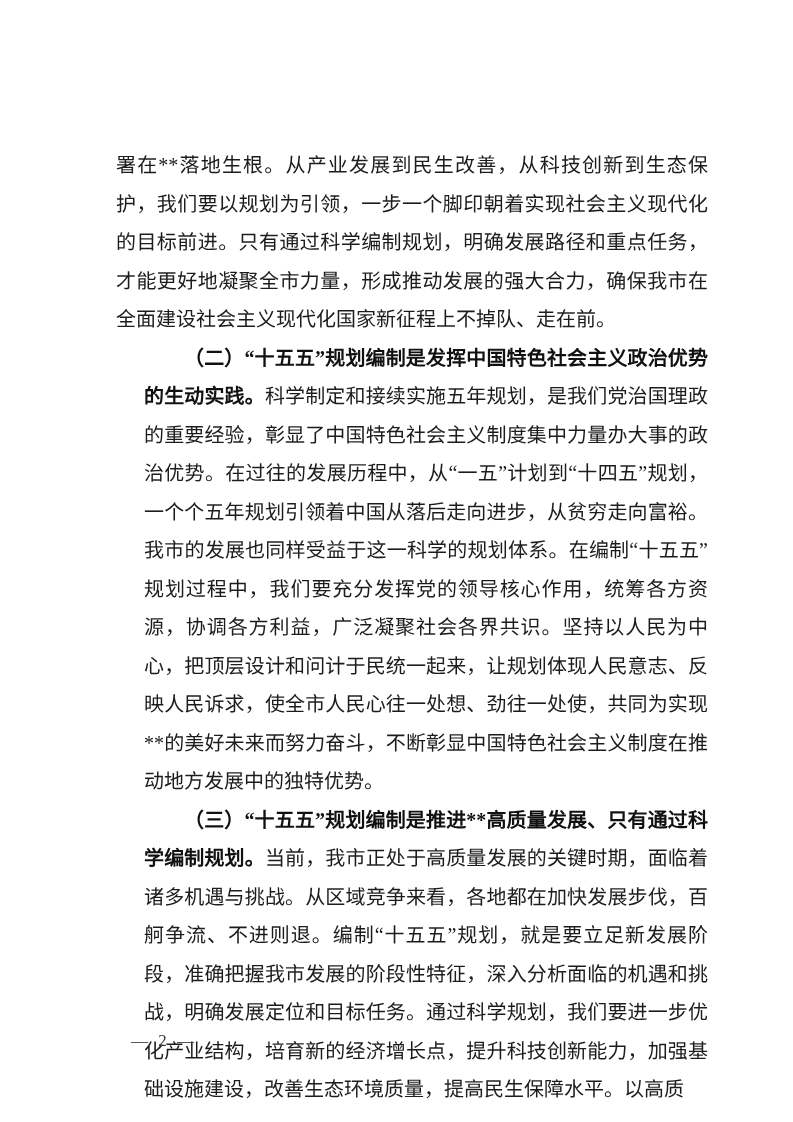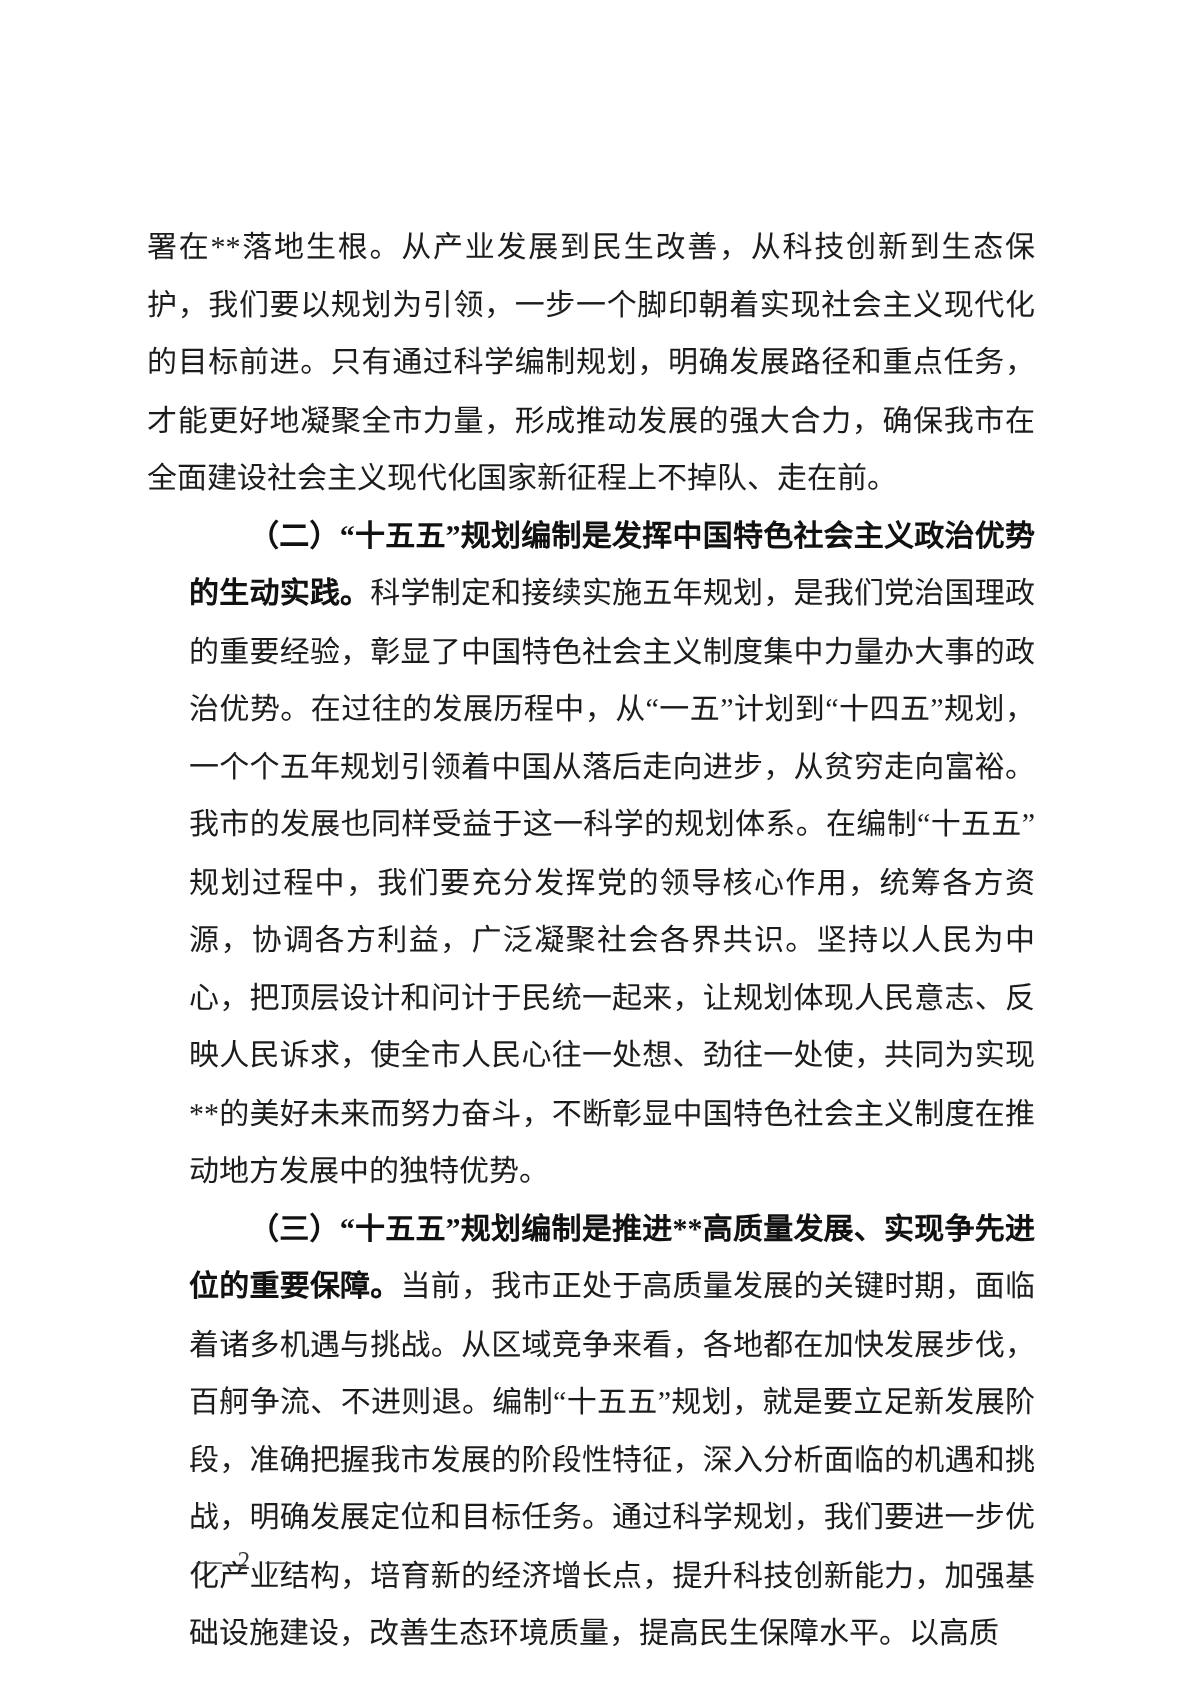--- a/index.html
+++ b/index.html
@@ -11,21 +11,21 @@
   .page {
     position: relative;
     width: 793px;
     height: 1122px;
     background: #ffffff;
     overflow: hidden;
     font-family: "Liberation Serif", "DejaVu Serif", serif;
   }
   .doc-body {
     position: absolute;
-    left: 98px;
+    left: 116px;
     top: 146px;
     width: 592px;
     color: #1c1c1c;
     font-size: 20px;
     line-height: 38.5px;
     text-align: justify;
     text-justify: inter-ideograph;
   }
   .para {
     margin: 0;
@@ -54,18 +54,18 @@
     font-family: "Liberation Serif", "DejaVu Serif", serif;
   }
 </style>
 </head>
 <body>
 
 <div class="page">
   <main class="doc-body" id="doc-body">
       <p class="para"><span class="run">署在**落地生根。从产业发展到民生改善，从科技创新到生态保护，我们要以规划为引领，一步一个脚印朝着实现社会主义现代化的目标前进。只有通过科学编制规划，明确发展路径和重点任务，才能更好地凝聚全市力量，形成推动发展的强大合力，确保我市在全面建设社会主义现代化国家新征程上不掉队、走在前。</span></p>
       <p class="para indent"><span class="run bold">（二）“十五五”规划编制是发挥中国特色社会主义政治优势的生动实践。</span><span class="run">科学制定和接续实施五年规划，是我们党治国理政的重要经验，彰显了中国特色社会主义制度集中力量办大事的政治优势。在过往的发展历程中，从“一五”计划到“十四五”规划，一个个五年规划引领着中国从落后走向进步，从贫穷走向富裕。我市的发展也同样受益于这一科学的规划体系。在编制“十五五”规划过程中，我们要充分发挥党的领导核心作用，统筹各方资源，协调各方利益，广泛凝聚社会各界共识。坚持以人民为中心，把顶层设计和问计于民统一起来，让规划体现人民意志、反映人民诉求，使全市人民心往一处想、劲往一处使，共同为实现**的美好未来而努力奋斗，不断彰显中国特色社会主义制度在推动地方发展中的独特优势。</span></p>
-      <p class="para indent"><span class="run bold">（三）“十五五”规划编制是推进**高质量发展、实现争先进位的重要保障。</span><span class="run">当前，我市正处于高质量发展的关键时期，面临着诸多机遇与挑战。从区域竞争来看，各地都在加快发展步伐，百舸争流、不进则退。编制“十五五”规划，就是要立足新发展阶段，准确把握我市发展的阶段性特征，深入分析面临的机遇和挑战，明确发展定位和目标任务。通过科学规划，我们要进一步优化产业结构，培育新的经济增长点，提升科技创新能力，加强基础设施建设，改善生态环境质量，提高民生保障水平。以高质</span></p>
+      <p class="para indent"><span class="run bold">（三）“十五五”规划编制是推进**高质量发展、只有通过科学编制规划。</span><span class="run">当前，我市正处于高质量发展的关键时期，面临着诸多机遇与挑战。从区域竞争来看，各地都在加快发展步伐，百舸争流、不进则退。编制“十五五”规划，就是要立足新发展阶段，准确把握我市发展的阶段性特征，深入分析面临的机遇和挑战，明确发展定位和目标任务。通过科学规划，我们要进一步优化产业结构，培育新的经济增长点，提升科技创新能力，加强基础设施建设，改善生态环境质量，提高民生保障水平。以高质</span></p>
     </main>
   <div class="footer">
     <span>— 2 —</span>
   </div>
 </div>
 
 </body></html>

